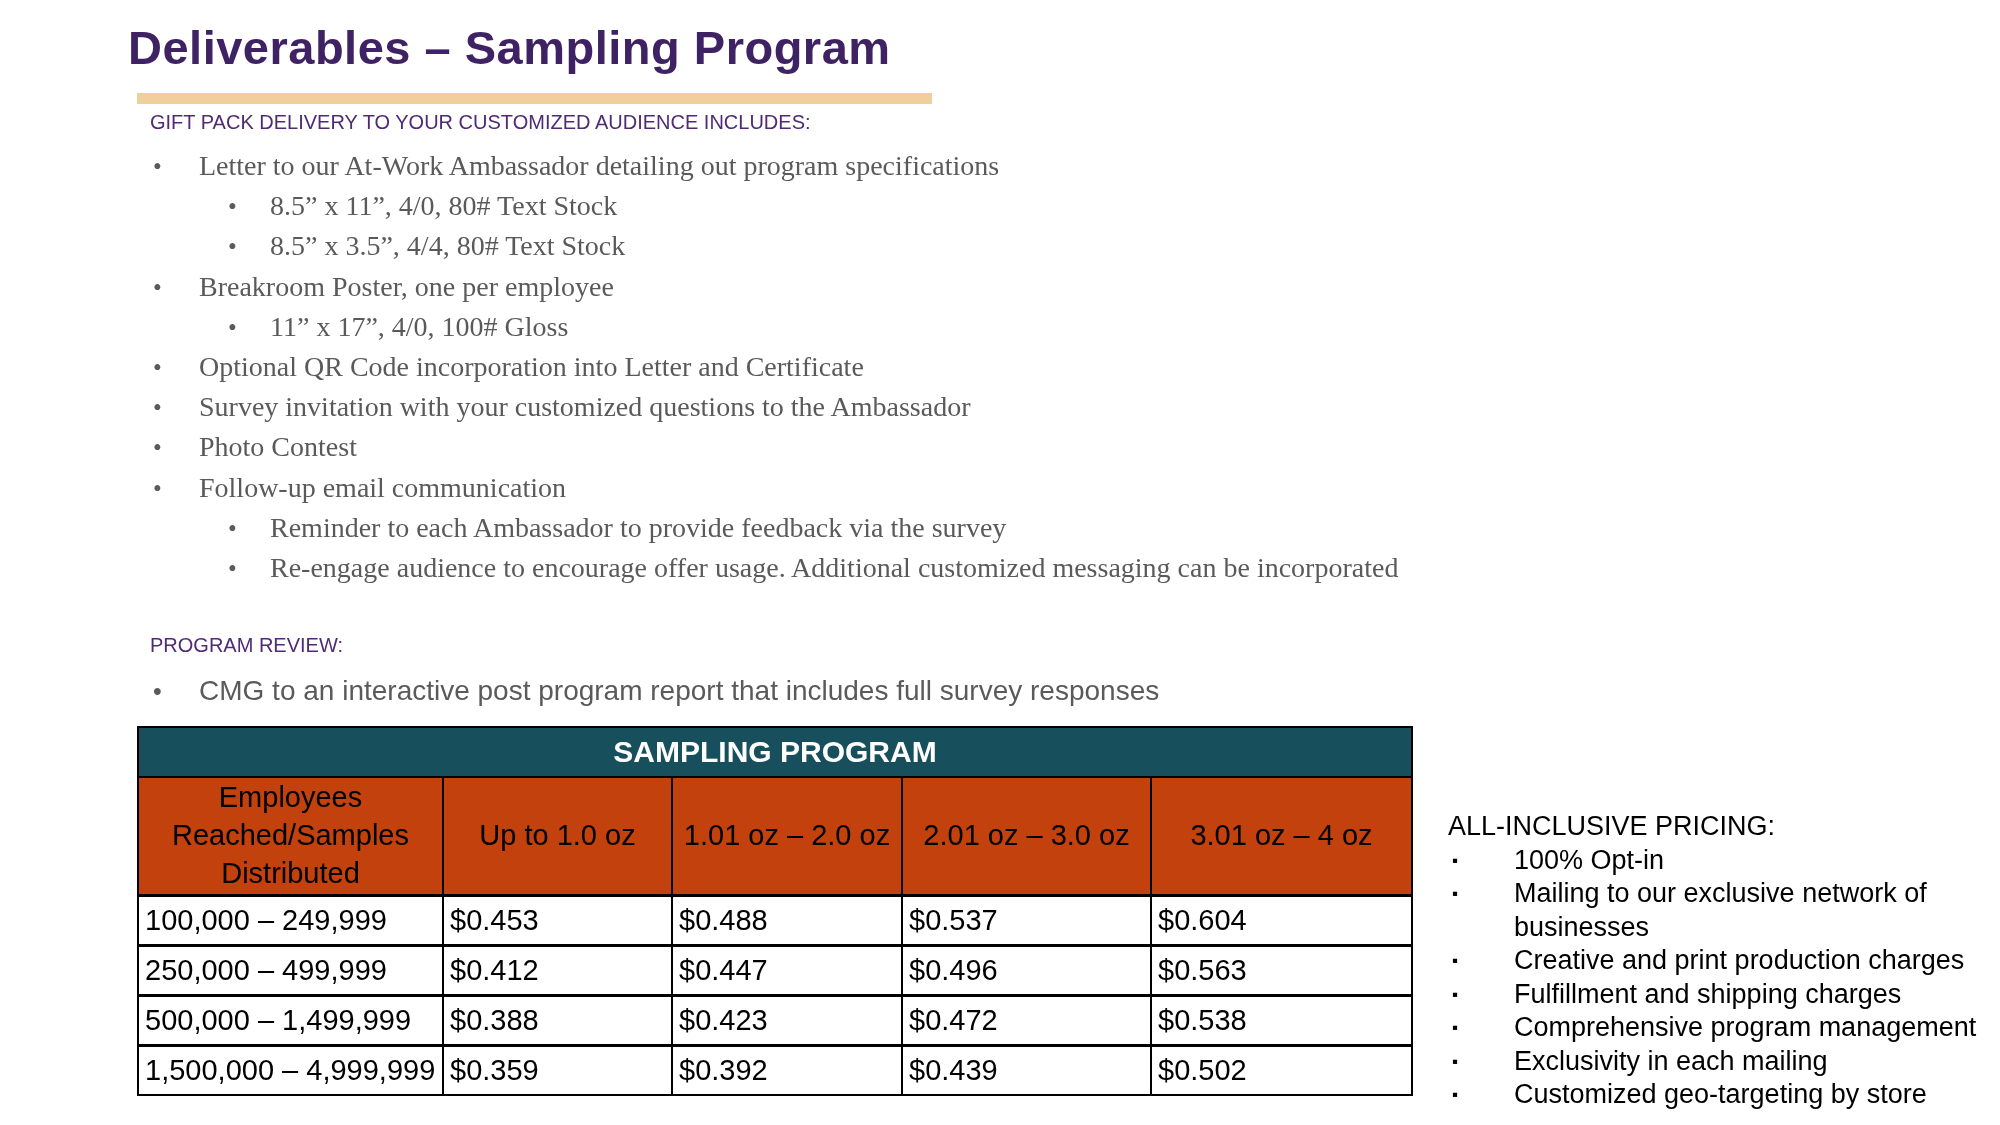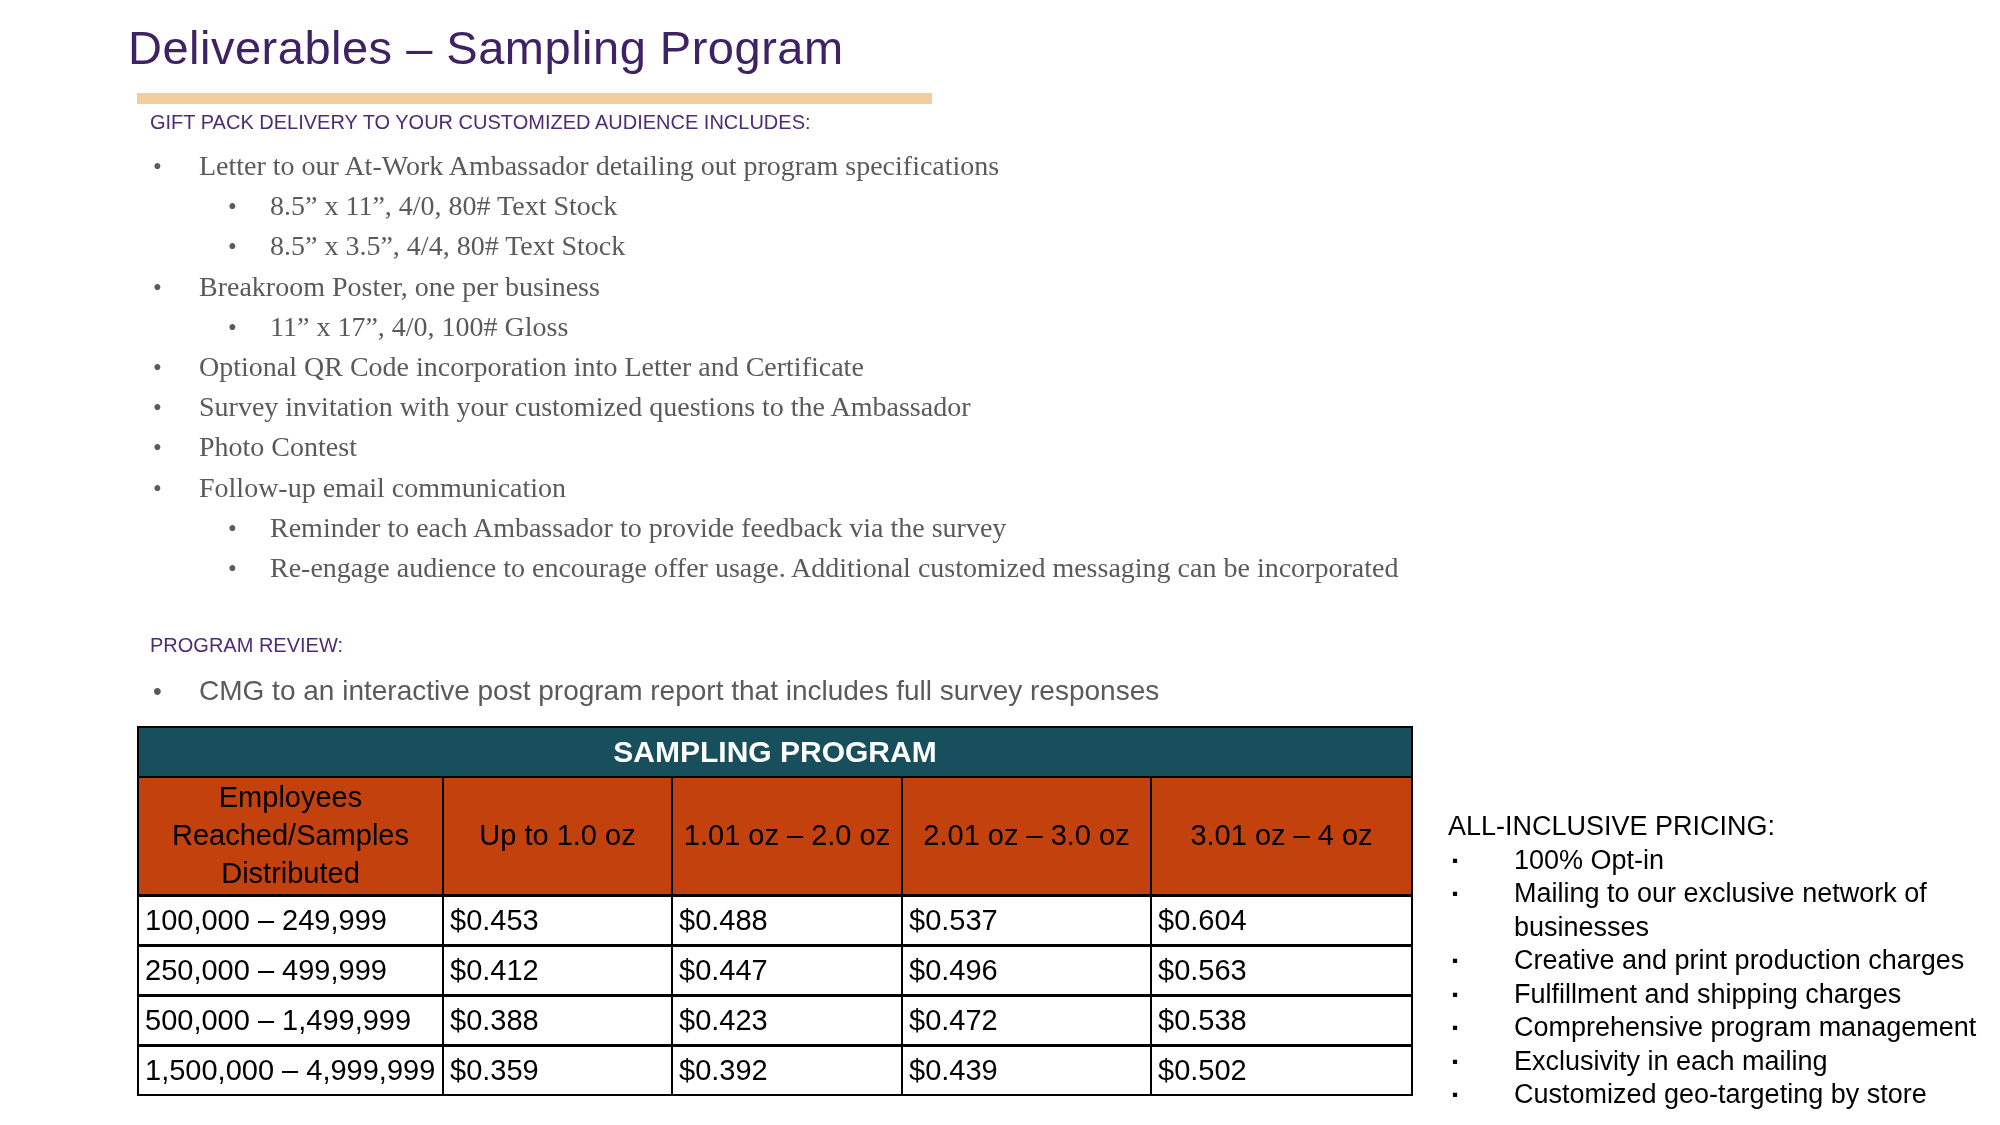--- a/index.html
+++ b/index.html
@@ -2,21 +2,21 @@
 <html style="--purple_title: #3e2264; --purple_heading: #4f2b76; --gray_text: #5a5a5a; --accent_tan: #f1cf9d; --teal_header: #17505c;"><head>
 <meta charset="utf-8">
 <style>
   html,body{margin:0;padding:0;background:#ffffff;}
   .slide{
     position:relative;width:2000px;height:1125px;background:#fff;overflow:hidden;
     font-family:"Liberation Sans","DejaVu Sans",sans-serif;color:#000;
   }
   .slide-title{
     position:absolute;left:128px;top:20px;margin:0;
-    font-size:47px;font-weight:normal;color:var(--purple_title,#3e2264);
+    font-size:47px;font-weight:bold;color:var(--purple_title,#3e2264);
     letter-spacing:0.5px;white-space:nowrap;
   }
   .accent-bar{
     position:absolute;left:137px;top:93px;width:795px;height:11px;
     background:var(--accent_tan,#f1cf9d);
   }
   .sec-heading{
     position:absolute;font-size:20px;color:var(--purple_heading,#4f2b76);
     white-space:nowrap;
   }
@@ -66,21 +66,21 @@
 
   <h1 class="slide-title">Deliverables – Sampling Program</h1>
   <div class="accent-bar"></div>
 
   <div id="gift-heading" class="sec-heading">GIFT PACK DELIVERY TO YOUR CUSTOMIZED AUDIENCE INCLUDES:</div>
 
   <div id="gift-list" class="list">
     <div class="li l1"><span class="bullet">•</span><span>Letter to our At-Work Ambassador detailing out program specifications</span></div>
     <div class="li l2"><span class="bullet">•</span><span>8.5” x 11”, 4/0, 80# Text Stock</span></div>
     <div class="li l2"><span class="bullet">•</span><span>8.5” x 3.5”, 4/4, 80# Text Stock</span></div>
-    <div class="li l1"><span class="bullet">•</span><span>Breakroom Poster, one per business</span></div>
+    <div class="li l1"><span class="bullet">•</span><span>Breakroom Poster, one per employee</span></div>
     <div class="li l2"><span class="bullet">•</span><span>11” x 17”, 4/0, 100# Gloss</span></div>
     <div class="li l1"><span class="bullet">•</span><span>Optional QR Code incorporation into Letter and Certificate</span></div>
     <div class="li l1"><span class="bullet">•</span><span>Survey invitation with your customized questions to the Ambassador</span></div>
     <div class="li l1"><span class="bullet">•</span><span>Photo Contest</span></div>
     <div class="li l1"><span class="bullet">•</span><span>Follow-up email communication</span></div>
     <div class="li l2"><span class="bullet">•</span><span>Reminder to each Ambassador to provide feedback via the survey</span></div>
     <div class="li l2"><span class="bullet">•</span><span>Re-engage audience to encourage offer usage. Additional customized messaging can be incorporated</span></div>
   </div>
 
   <div id="review-heading" class="sec-heading">PROGRAM REVIEW:</div>

